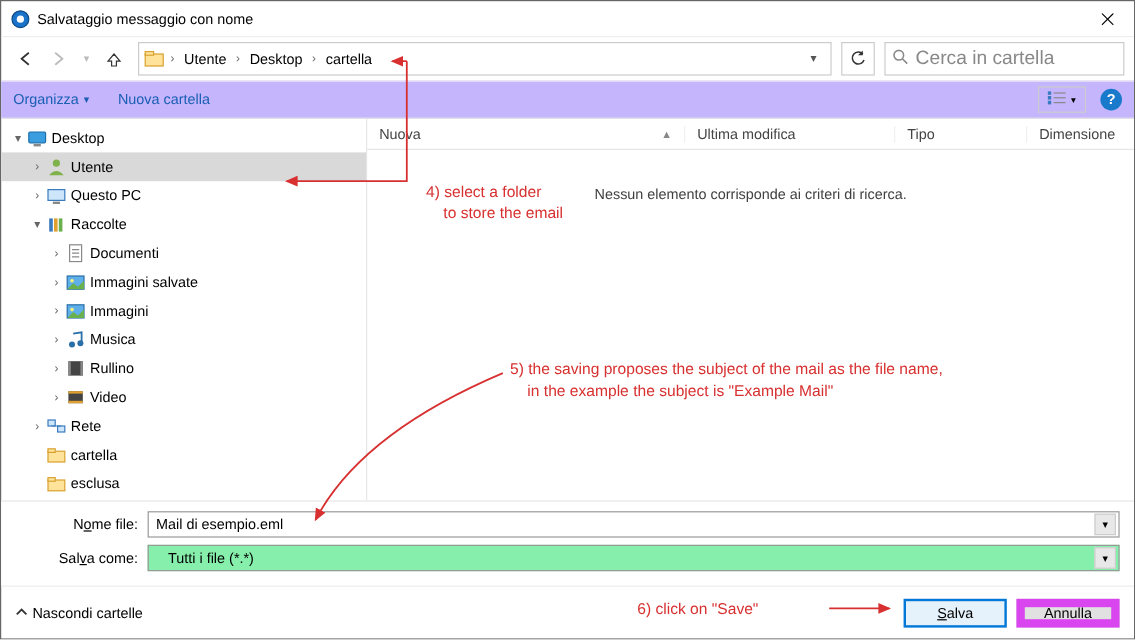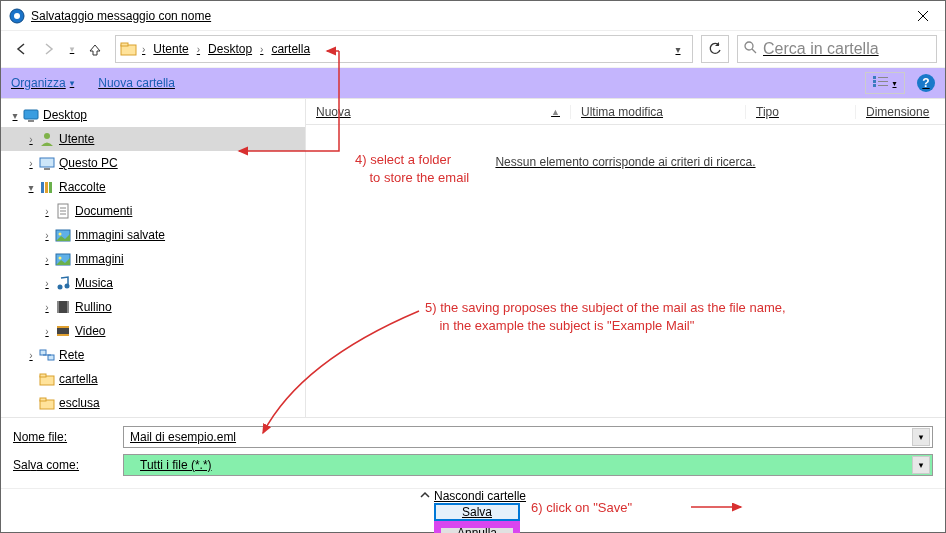--- a/index.html
+++ b/index.html
@@ -1,17 +1,17 @@
 <!DOCTYPE html>
 <html><head>
 <meta charset="utf-8">
 <style>
   * { box-sizing: border-box; font-family: "Segoe UI", Tahoma, sans-serif; }
   body { margin: 0; padding: 0; background: #fff; }
-  .window { width: 946px; height: 533px; border: 1px solid #666; position: relative; background: #fff; display: flex; flex-direction: column; text-decoration: underline; }
+  .window { width: 946px; height: 533px; border: 1px solid #666; position: relative; background: #fff; display: flex; flex-direction: column; }
   .titlebar { height: 30px; display: flex; align-items: center; padding: 0 0 0 8px; border-bottom: 1px solid #eee; }
   .titlebar .icon { width: 16px; height: 16px; margin-right: 6px; }
   .titlebar .title { font-size: 12px; flex: 1; }
   .titlebar .close { width: 45px; height: 30px; display: flex; align-items: center; justify-content: center; font-size: 14px; }
   .navrow { height: 36px; display: flex; align-items: center; padding: 4px 8px; gap: 4px; }
   .navbtn { width: 24px; height: 24px; display: flex; align-items: center; justify-content: center; color: #555; }
   .navbtn.disabled { color: #bbb; }
   .addrbox { flex: 1; height: 28px; border: 1px solid #ccc; display: flex; align-items: center; padding: 0 4px; margin: 0 4px; }
   .addrbox .folder-ico { width: 18px; height: 18px; margin-right: 2px; }
   .crumb { font-size: 12px; padding: 0 6px; color: #000; }
@@ -32,25 +32,25 @@
   .tree-item { display: flex; align-items: center; height: 24px; font-size: 12px; padding-left: 0; }
   .tree-item .exp { width: 16px; text-align: center; font-size: 10px; color: #666; }
   .tree-item.selected { background: #d9d9d9; }
   .tree-item .ico { width: 16px; height: 16px; margin-right: 4px; display: flex; align-items: center; justify-content: center; }
   .main { flex: 1; display: flex; flex-direction: column; }
   .cols { height: 26px; border-bottom: 1px solid #e6e6e6; display: flex; align-items: center; font-size: 12px; color: #444; }
   .col { padding: 0 10px; border-right: 1px solid #f0f0f0; display:flex; align-items:center; gap:4px; }
   .content { flex: 1; padding: 30px 10px; font-size: 12px; color: #404040; text-align: center; position: relative; }
   .bottom { border-top: 1px solid #e6e6e6; background: #fff; padding: 8px 12px 6px 12px; }
   .field-row { display: flex; align-items: center; margin-bottom: 6px; }
-  .field-label { width: 110px; font-size: 12px; padding-right: 8px; }
+  .field-label { width: 110px; text-align: right; font-size: 12px; padding-right: 8px; }
   .field-label .u { text-decoration: underline; }
   .field-input { flex: 1; height: 22px; border: 1px solid #999; font-size: 12px; padding: 0 6px; background: #fff; display: flex; align-items: center; position: relative; }
   .field-input .drop { position: absolute; right: 2px; width: 18px; height: 18px; background: #e8e8e8; border: 1px solid #ccc; display:flex; align-items:center; justify-content:center; font-size:9px; }
-  .footer { height: 44px; display: flex; align-items: center; padding: 0 12px; border-top: 1px solid #eee; flex-direction: column; }
+  .footer { height: 44px; display: flex; align-items: center; padding: 0 12px; border-top: 1px solid #eee; }
   .hide-folders { font-size: 12px; display: flex; align-items: center; gap: 4px; }
   .footer-spacer { flex: 1; }
   .dlg-btn { width: 86px; height: 24px; font-size: 12px; background: #e1e1e1; border: 7px solid #d946ef; margin-left: 8px; display:flex; align-items:center; justify-content:center; }
   .dlg-btn.default { border: 2px solid #0078d7; background: #e5f1fb; }
   .overlay { position: absolute; left: 0; top: 0; pointer-events: none; }
   .anno { position: absolute; font-size: 13px; color: #d83030; font-family: Arial, sans-serif; line-height: 1.35; }
 </style>
 </head>
 <body>
 

